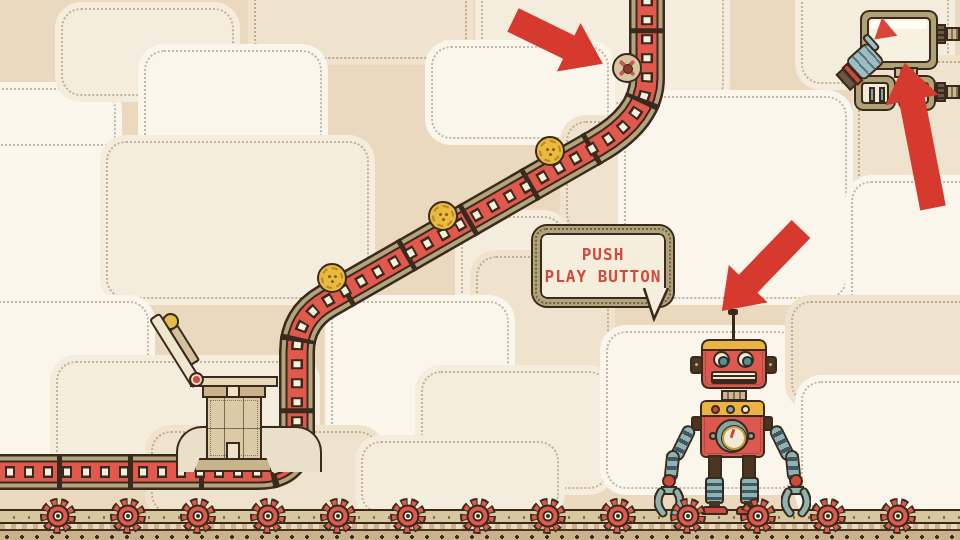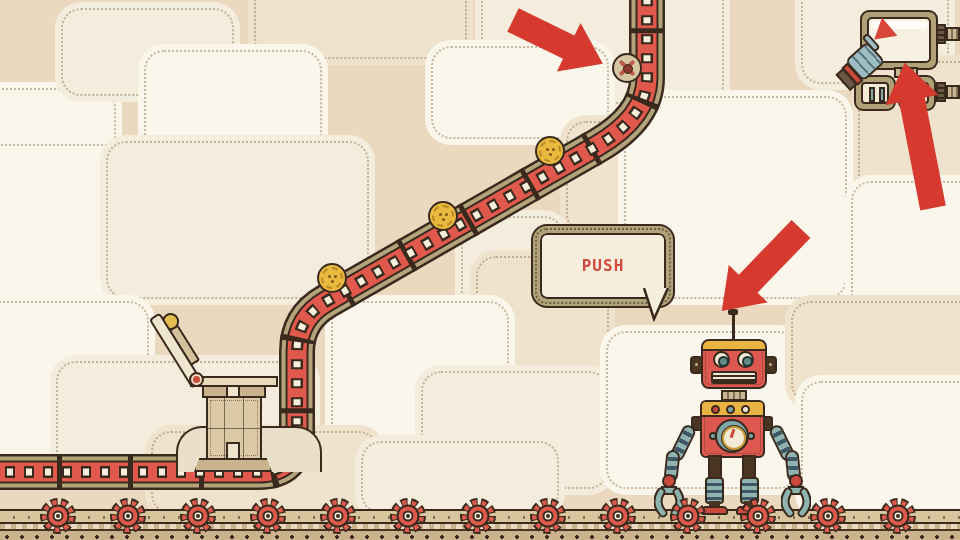--- a/index.html
+++ b/index.html
@@ -179,20 +179,21 @@
   <div class="coin" style="left:317px;top:263px;"></div>
 
   <div class="wheel">
     <i class="r1"></i>
     <i class="r2"></i>
     <b></b>
   </div>
 
   <div class="bubble">
     <span class="txt">PUSH</span>
+    <span class="txt">PLAY BUTTON</span>
   </div>
   <svg class="bubble-tail" width="30" height="34">
     <path d="M3 0 L13 31 L27 0" fill="#f5eedd" stroke="#3a2a1e" stroke-width="2.5"></path>
   </svg>
 
   <div class="bucket">
     <div class="b-mound"></div>
     <div class="b-lid">
       <div class="b-lid-moon"></div>
       <div class="b-lid-block"></div>

